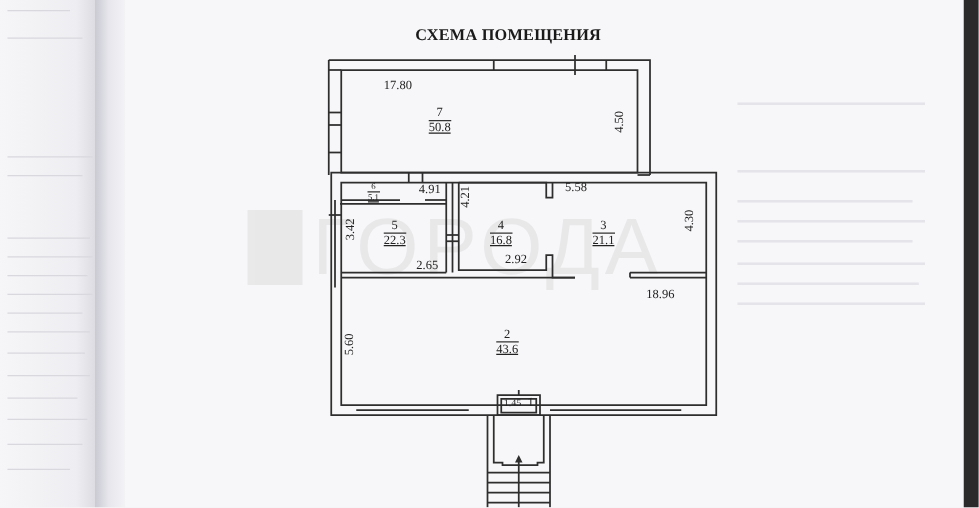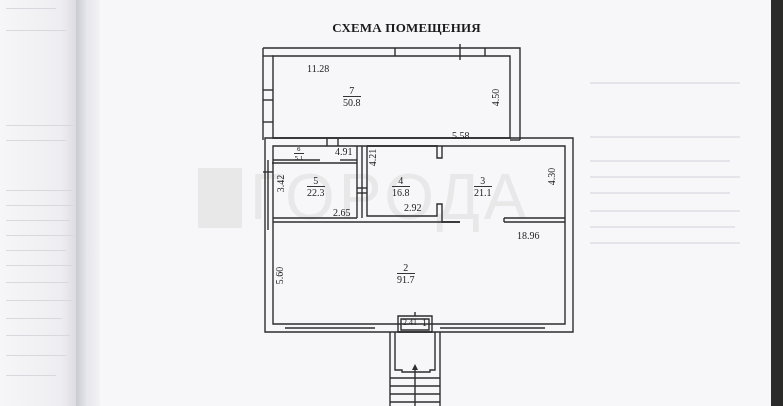--- a/index.html
+++ b/index.html
@@ -34,21 +34,21 @@
   .lbl {
     position:absolute; font-size:10px; color:#222; white-space:nowrap;
     font-family:"Liberation Serif", serif;
   }
   .vert { transform:rotate(-90deg); transform-origin:center center; }
   .room-label {
     position:absolute; text-align:center; font-size:10px; line-height:11px;
     font-family:"Liberation Serif", serif;
   }
   .room-label .num { display:block; border-bottom:1px solid #333; padding:0 3px; }
-  .room-label .area { display:block; }
+  .room-label .area { display:block;text-decoration:underline; }
 
   .watermark {
     position:absolute; left:198px; top:168px; width:390px; height:62px;
     opacity:0.13; pointer-events:none;
   }
   .wm-logo { position:absolute; left:0; top:0; width:44px; height:60px; background:#888; }
   .wm-text {
     position:absolute; left:52px; top:-8px; font-family:"Liberation Sans", sans-serif;
     font-size:64px; color:#888; letter-spacing:4px;
   }
@@ -145,32 +145,32 @@
     <path d="M395 332 L395 370 L402 370 L402 372 L430 372 L430 370 L435 370 L435 332"></path>
     <line x1="390" y1="378" x2="440" y2="378"></line>
     <line x1="390" y1="386" x2="440" y2="386"></line>
     <line x1="390" y1="394" x2="440" y2="394"></line>
     <line x1="390" y1="402" x2="440" y2="402"></line>
     <line x1="415" y1="366" x2="415" y2="406"></line>
   </g>
   <path d="M412 370 L415 364 L418 370 Z" fill="#2e2e2e"></path>
 </svg>
 
-<div class="lbl" style="left:307px;top:63px">11.28</div>
+<div class="lbl" style="left:307px;top:63px">17.80</div>
 <div class="lbl vert" style="left:487px;top:92px">4.50</div>
 <div class="lbl" style="left:335px;top:146px">4.91</div>
 <div class="lbl vert" style="left:272px;top:178px">3.42</div>
 <div class="lbl" style="left:333px;top:207px">2.65</div>
 <div class="lbl vert" style="left:364px;top:152px">4.21</div>
 <div class="lbl" style="left:404px;top:202px">2.92</div>
-<div class="lbl" style="left:452px;top:130px">5.58</div>
+<div class="lbl" style="left:452px;top:145px">5.58</div>
 <div class="lbl vert" style="left:543px;top:171px">4.30</div>
 <div class="lbl" style="left:517px;top:230px">18.96</div>
 <div class="lbl vert" style="left:271px;top:270px">5.60</div>
-<div class="lbl" style="left:403px;top:318px;font-size:8px">2.41</div>
+<div class="lbl" style="left:403px;top:318px;font-size:8px">1.45</div>
 <div class="lbl" style="left:422px;top:317px;font-size:10px">1</div>
 
 <div class="room-label" style="left:343px;top:85px">
   <span class="num">7</span>
   <span class="area">50.8</span>
 </div>
 <div class="room-label" style="left:294px;top:145px;font-size:7px;line-height:8px">
   <span class="num">6</span>
   <span class="area">5.1</span>
 </div>
@@ -181,14 +181,14 @@
 <div class="room-label" style="left:392px;top:175px">
   <span class="num">4</span>
   <span class="area">16.8</span>
 </div>
 <div class="room-label" style="left:474px;top:175px">
   <span class="num">3</span>
   <span class="area">21.1</span>
 </div>
 <div class="room-label" style="left:397px;top:262px">
   <span class="num">2</span>
-  <span class="area">91.7</span>
+  <span class="area">43.6</span>
 </div>
 
 </body></html>

